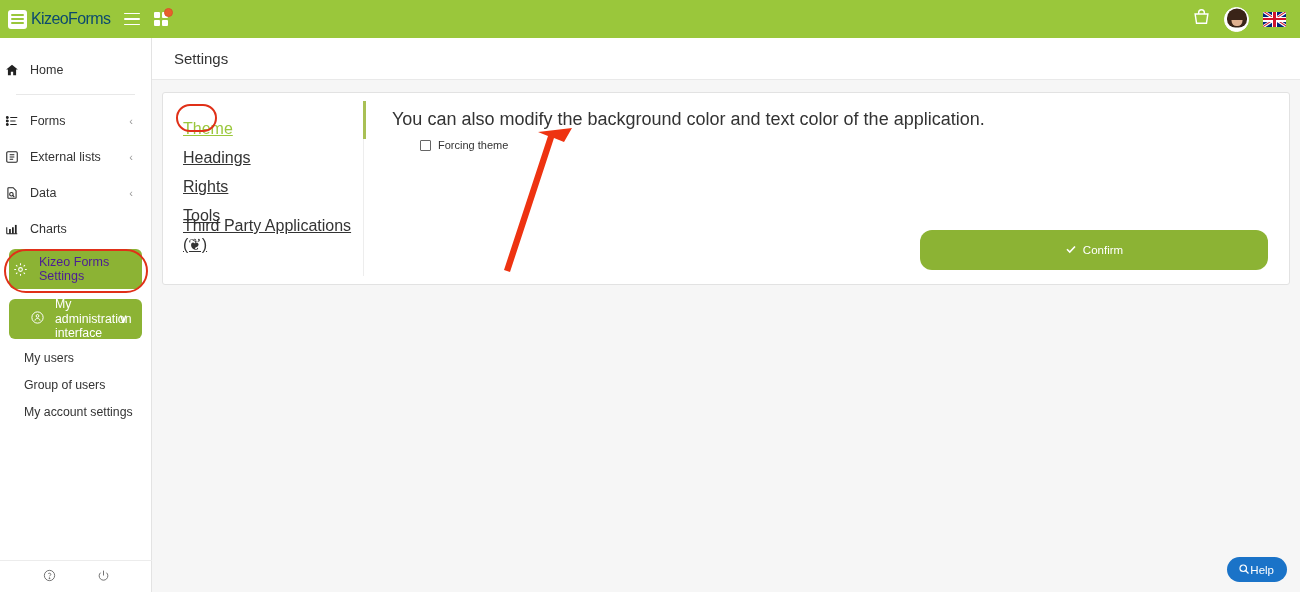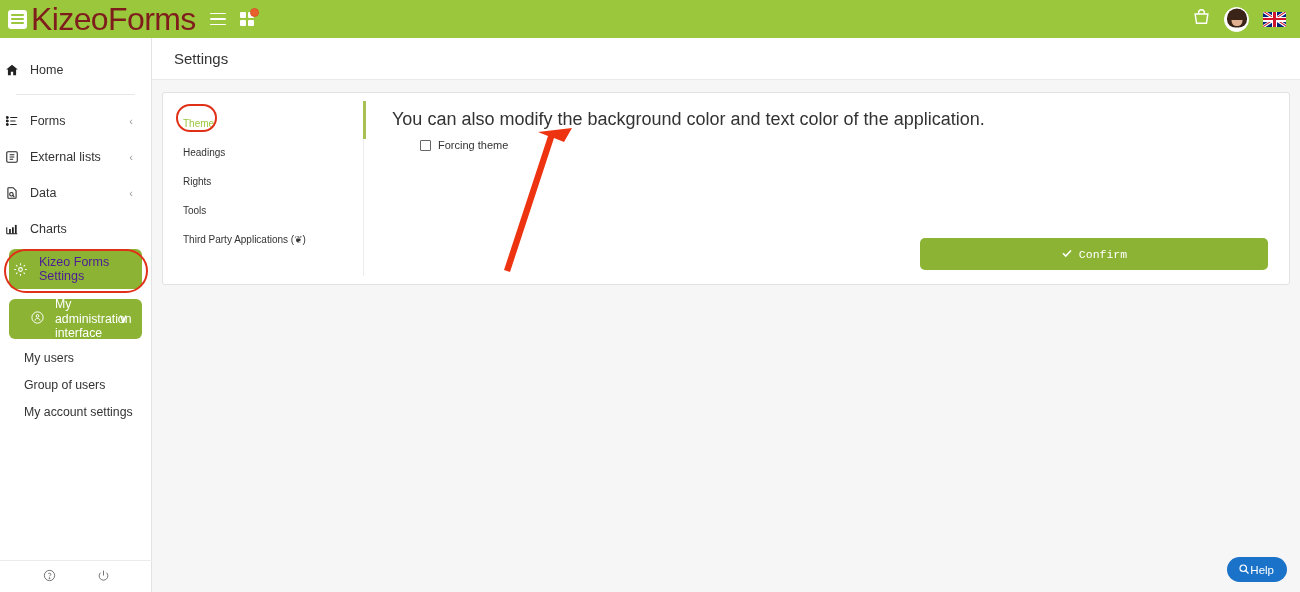--- a/index.html
+++ b/index.html
@@ -29,21 +29,21 @@
     padding: 3px 3px;
   }
   .logo-mark span {
     display: block; height: 2.2px; background: #9ac73b;
     border-radius: 1px;
   }
   .logo-mark span:nth-child(1) { width: 100%; }
   .logo-mark span:nth-child(2) { width: 100%; }
   .logo-mark span:nth-child(3) { width: 100%; }
   .logo-text {
-    color: #7f1d1d; font-size: 32px; letter-spacing: -0.6px;
+    color: #0c4a6e; font-size: 16px; letter-spacing: -0.6px;
     font-weight: 300; line-height: 1;
     white-space: nowrap;
   }
   .logo-text b { font-weight: 400; }
 
   .hdr-icon {
     margin-left: 14px; position: relative;
     display: flex; align-items: center; justify-content: center;
     cursor: pointer;
   }
@@ -189,22 +189,22 @@
     margin: 12px 10px 0 10px;
     background: #ffffff; border: 1px solid #e2e2e2;
     border-radius: 3px; height: 193px;
     position: relative; display: flex;
   }
   .tabs {
     width: 200px; padding: 16px 0 0 20px; flex: none;
     position: relative;
   }
   .tab-item {
-    font-size: 10px; color: #333; height: 29px;
-    display: flex; align-items: center; cursor: pointer;
+    font-size: 16px; color: #333; height: 29px;
+    display: flex; align-items: flex-end; cursor: pointer; text-decoration: underline;
   }
   .tab-item.active { color: #9ac73b; }
 
   .divider-col { width: 1px; background: #ededed; margin: 8px 0; position: relative; flex: none; }
   .divider-col .accent {
     position: absolute; top: 0; left: 0; width: 2.5px; height: 38px; background: #a9c055;
   }
 
   .form-area { flex: 1; padding: 16px 22px 0 28px; position: relative; }
   .form-desc { font-size: 18px; color: #333; margin-bottom: 9px; }
@@ -223,24 +223,24 @@
 
   .check-row { display: flex; align-items: center; gap: 7px; margin-top: 9px; padding-left: 28px; }
   .checkbox {
     width: 11px; height: 11px; border: 1.3px solid #666; border-radius: 1px;
     background: #fff; flex: none; cursor: pointer;
   }
   .check-label { font-size: 11px; color: #333; }
 
   .confirm-btn {
     position: absolute; right: 21px; bottom: 14px;
-    width: 348px; height: 32px; background: #8cb334; color: #fff;
-    border: none; border-radius: 5px; font-size: 11.5px;
+    width: 348px; height: 40px; background: #8cb334; color: #fff;
+    border: none; border-radius: 12px; font-size: 11.5px;
     display: flex; align-items: center; justify-content: center; gap: 6px;
-    cursor: pointer; font-family: Liberation Mono, monospace;
+    cursor: pointer; font-family: Liberation Sans, sans-serif;
   }
 
   
   .arrow-svg { position: absolute; left: 0; top: 0; pointer-events: none; }
 
   
   .help-btn {
     position: absolute; right: 13px; bottom: 10px;
     background: #1a73c8; color: #fff; border-radius: 14px;
     height: 25px; padding: 0 13px 0 11px;

